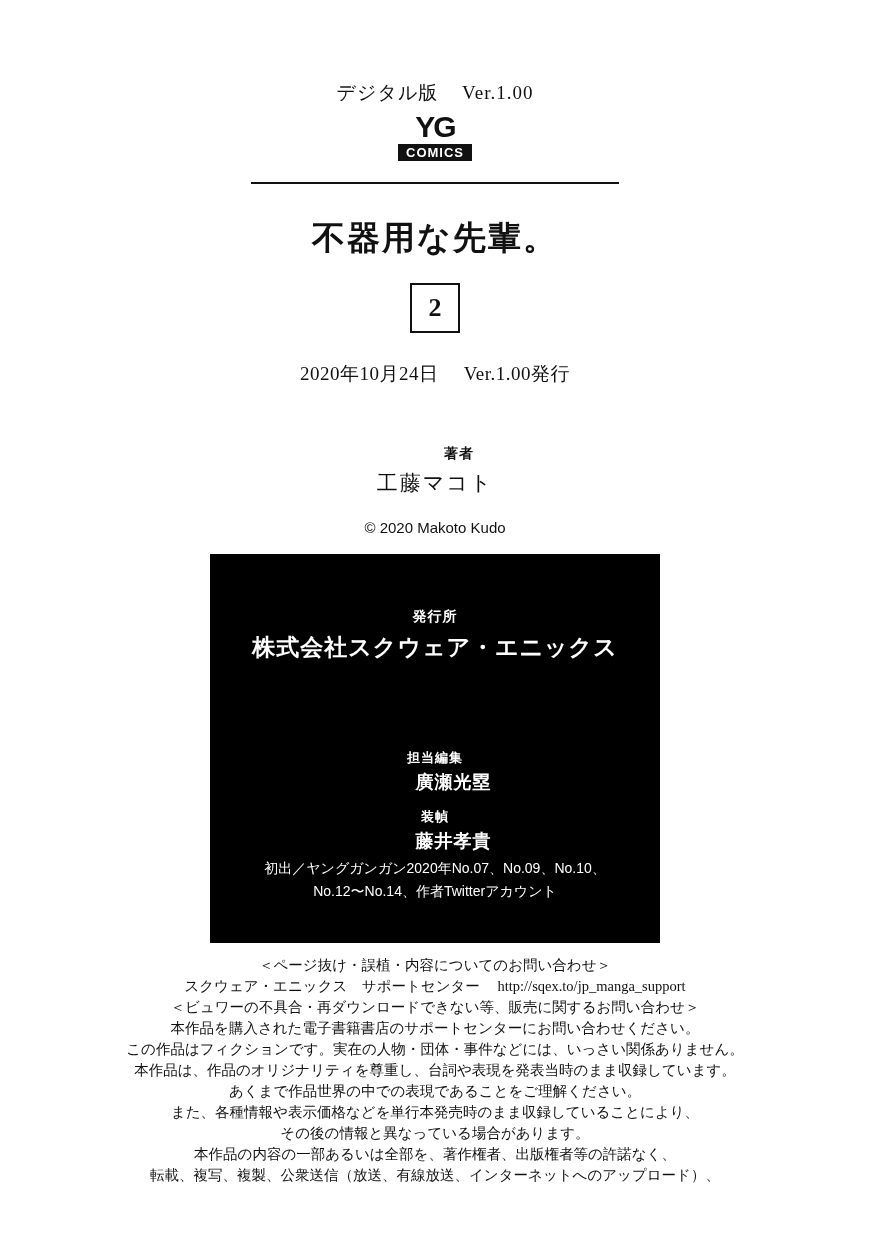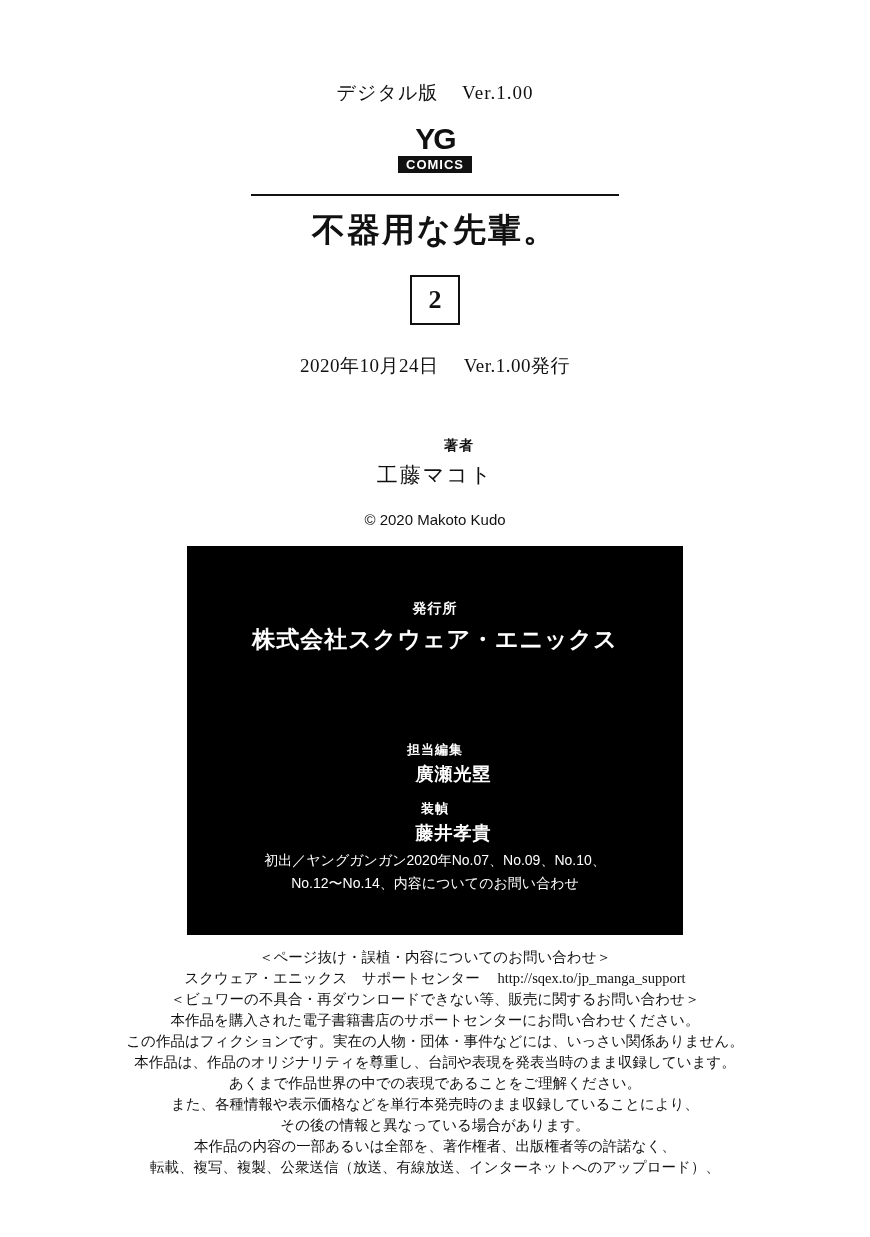--- a/index.html
+++ b/index.html
@@ -33,21 +33,21 @@
     margin-left: 18px;
   }
   .imprint-line {
     margin-top: 14px;
     font-size: 15px;
     font-weight: bold;
     letter-spacing: 1px;
     font-family: "Liberation Sans", sans-serif;
   }
   .logo-wrap {
-    margin-top: 14px;
+    margin-top: 2px;
     display: flex;
     justify-content: center;
   }
   .yg-logo {
     width: 86px;
     height: 56px;
     display: flex;
     flex-direction: column;
     align-items: center;
     justify-content: center;
@@ -70,21 +70,21 @@
     padding: 0 8px;
     margin-top: 2px;
   }
   .rule {
     width: 368px;
     height: 2px;
     background: #111111;
     margin: 18px auto 0 auto;
   }
   .book-title {
-    margin-top: 12px;
+    margin-top: 32px;
     font-size: 33px;
     font-weight: bold;
     letter-spacing: 2px;
     font-family: "Liberation Sans", sans-serif;
   }
   .volume-box {
     margin: 22px auto 0 auto;
     width: 46px;
     height: 46px;
     border: 2px solid #111111;
@@ -117,21 +117,21 @@
     font-family: "Liberation Serif", serif;
   }
   .copyright {
     margin-top: 22px;
     font-size: 15px;
     font-family: "Liberation Sans", sans-serif;
   }
 
   .black-block {
     margin: 18px auto 0 auto;
-    width: 496px;
+    width: 450px;
     background: #000000;
     color: #ffffff;
     padding: 54px 0 40px 0;
     font-family: "Liberation Sans", sans-serif;
     text-align: center;
   }
   .pub-label {
     font-size: 14px;
     font-weight: bold;
     letter-spacing: 1px;
@@ -211,21 +211,21 @@
   <div class="black-block">
     <div class="pub-label">発行所</div>
     <div class="pub-name">株式会社スクウェア・エニックス</div>
     <div class="staff-gap"></div>
     <div class="staff-label">担当編集</div>
     <div class="staff-name">廣瀬光塁</div>
     <div class="staff-label second">装幀</div>
     <div class="staff-name">藤井孝貴</div>
     <div class="first-pub">
       <div>初出／ヤングガンガン2020年No.07、No.09、No.10、</div>
-      <div>No.12〜No.14、内容についてのお問い合わせ</div>
+      <div>No.12〜No.14、作者Twitterアカウント</div>
     </div>
   </div>
 
   <div class="fineprint">
     <div>＜ページ抜け・誤植・内容についてのお問い合わせ＞</div>
     <div class="support-row">
       <span>スクウェア・エニックス　サポートセンター</span>
       <span class="url">http://sqex.to/jp_manga_support</span>
     </div>
     <div>＜ビュワーの不具合・再ダウンロードできない等、販売に関するお問い合わせ＞</div>

